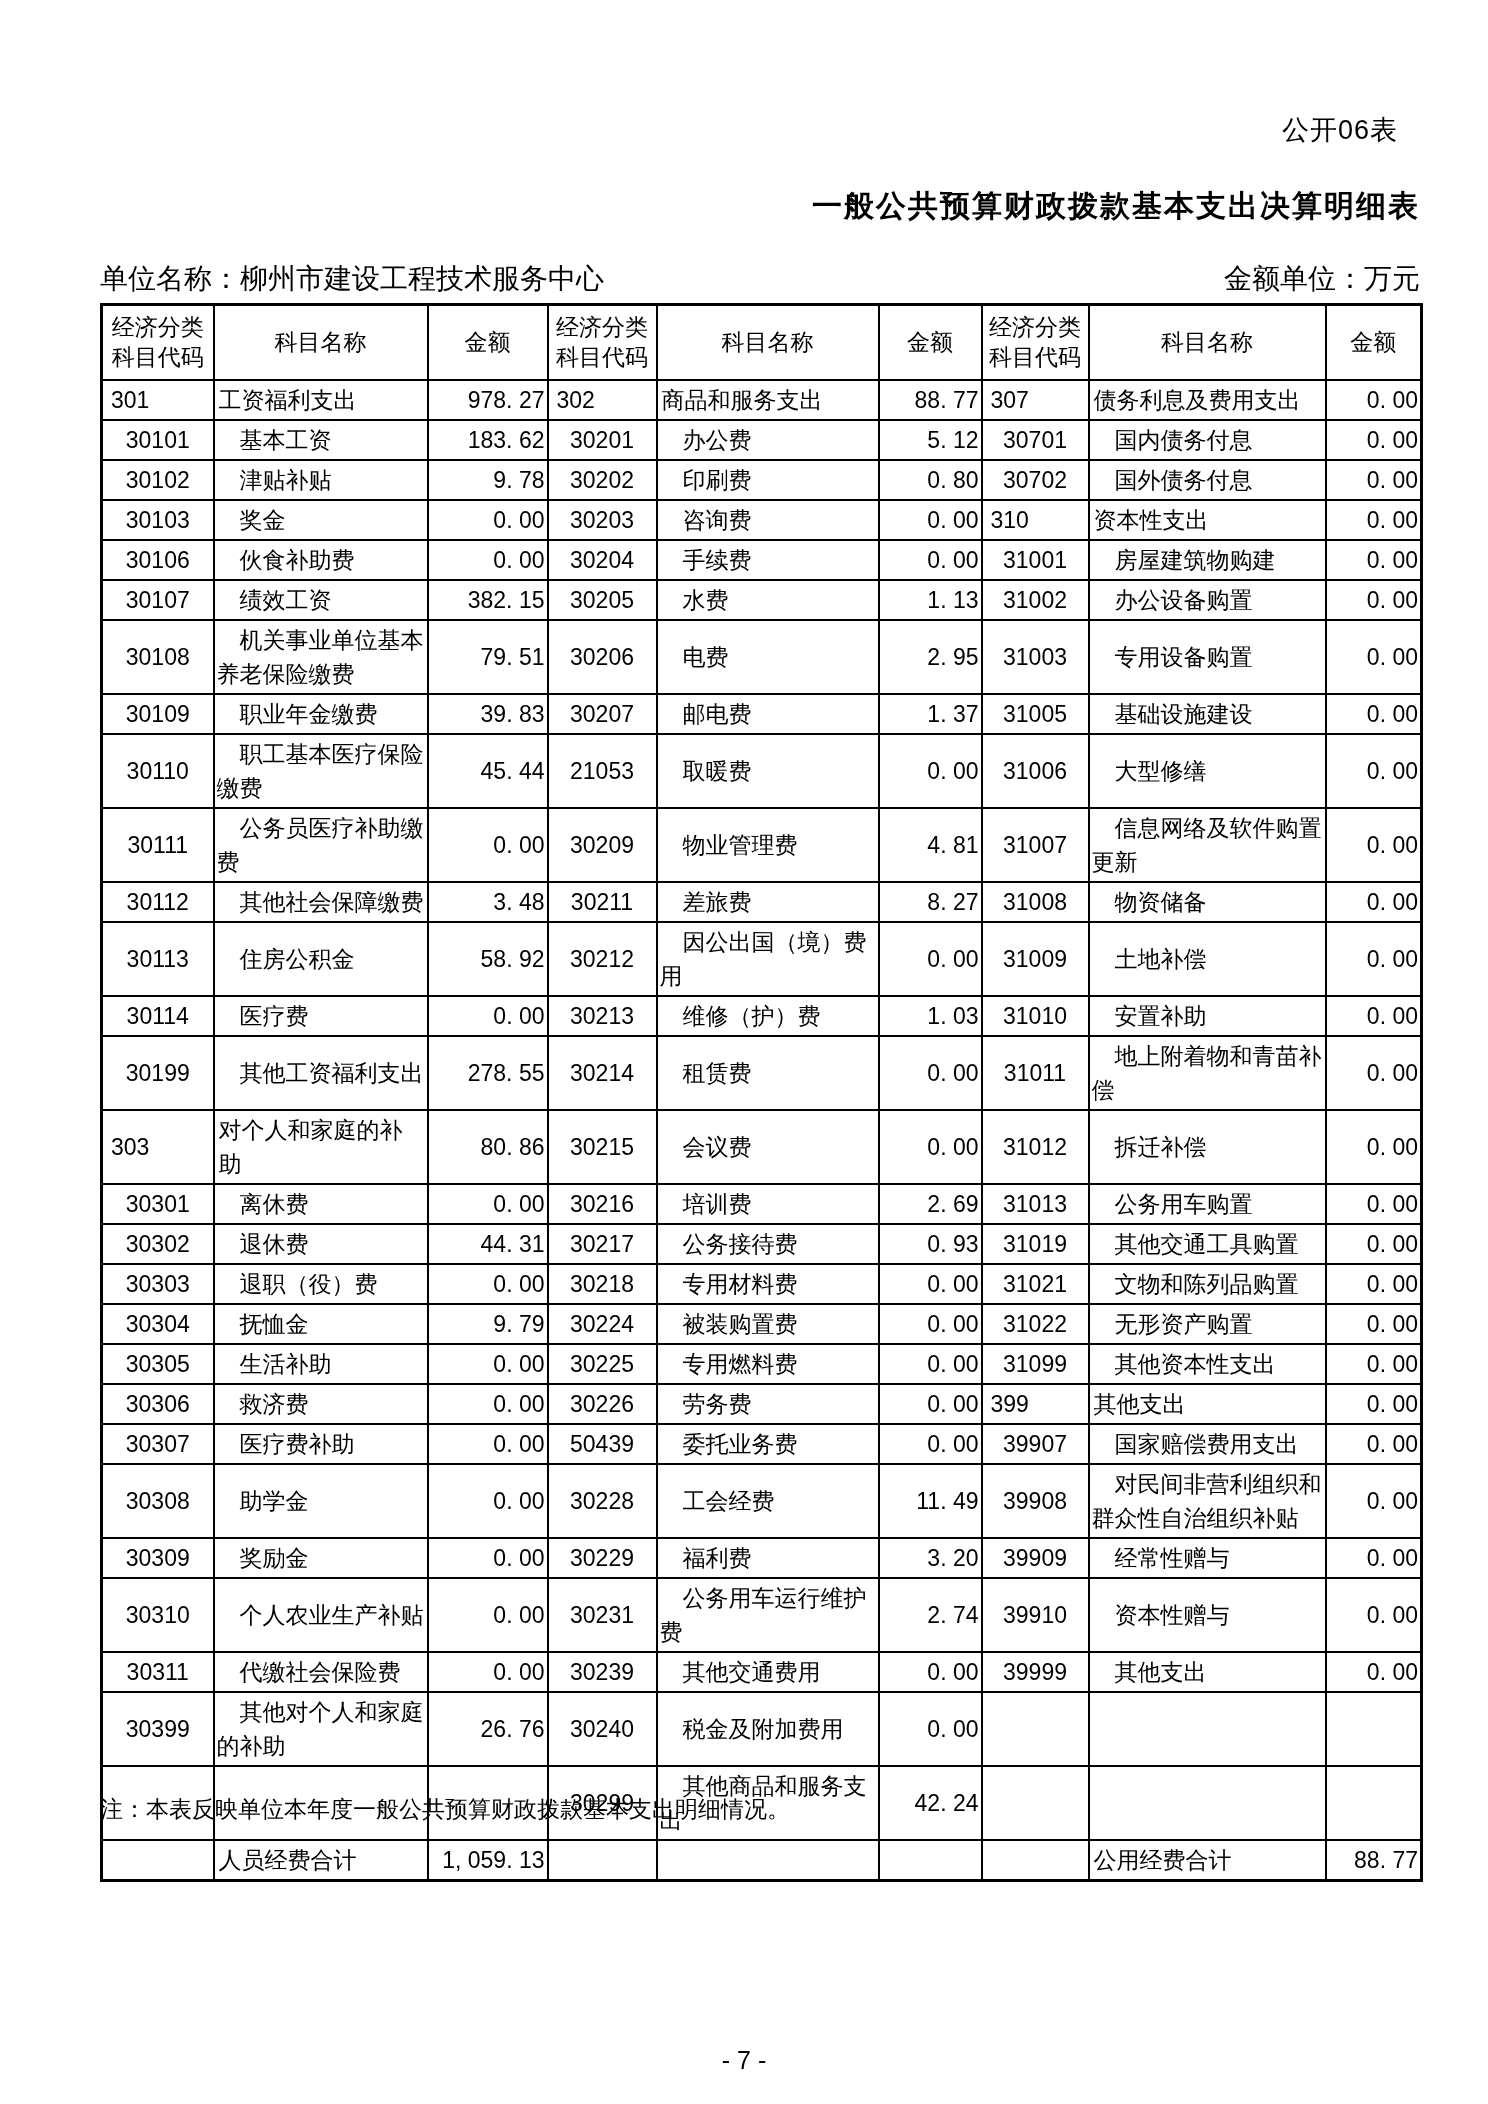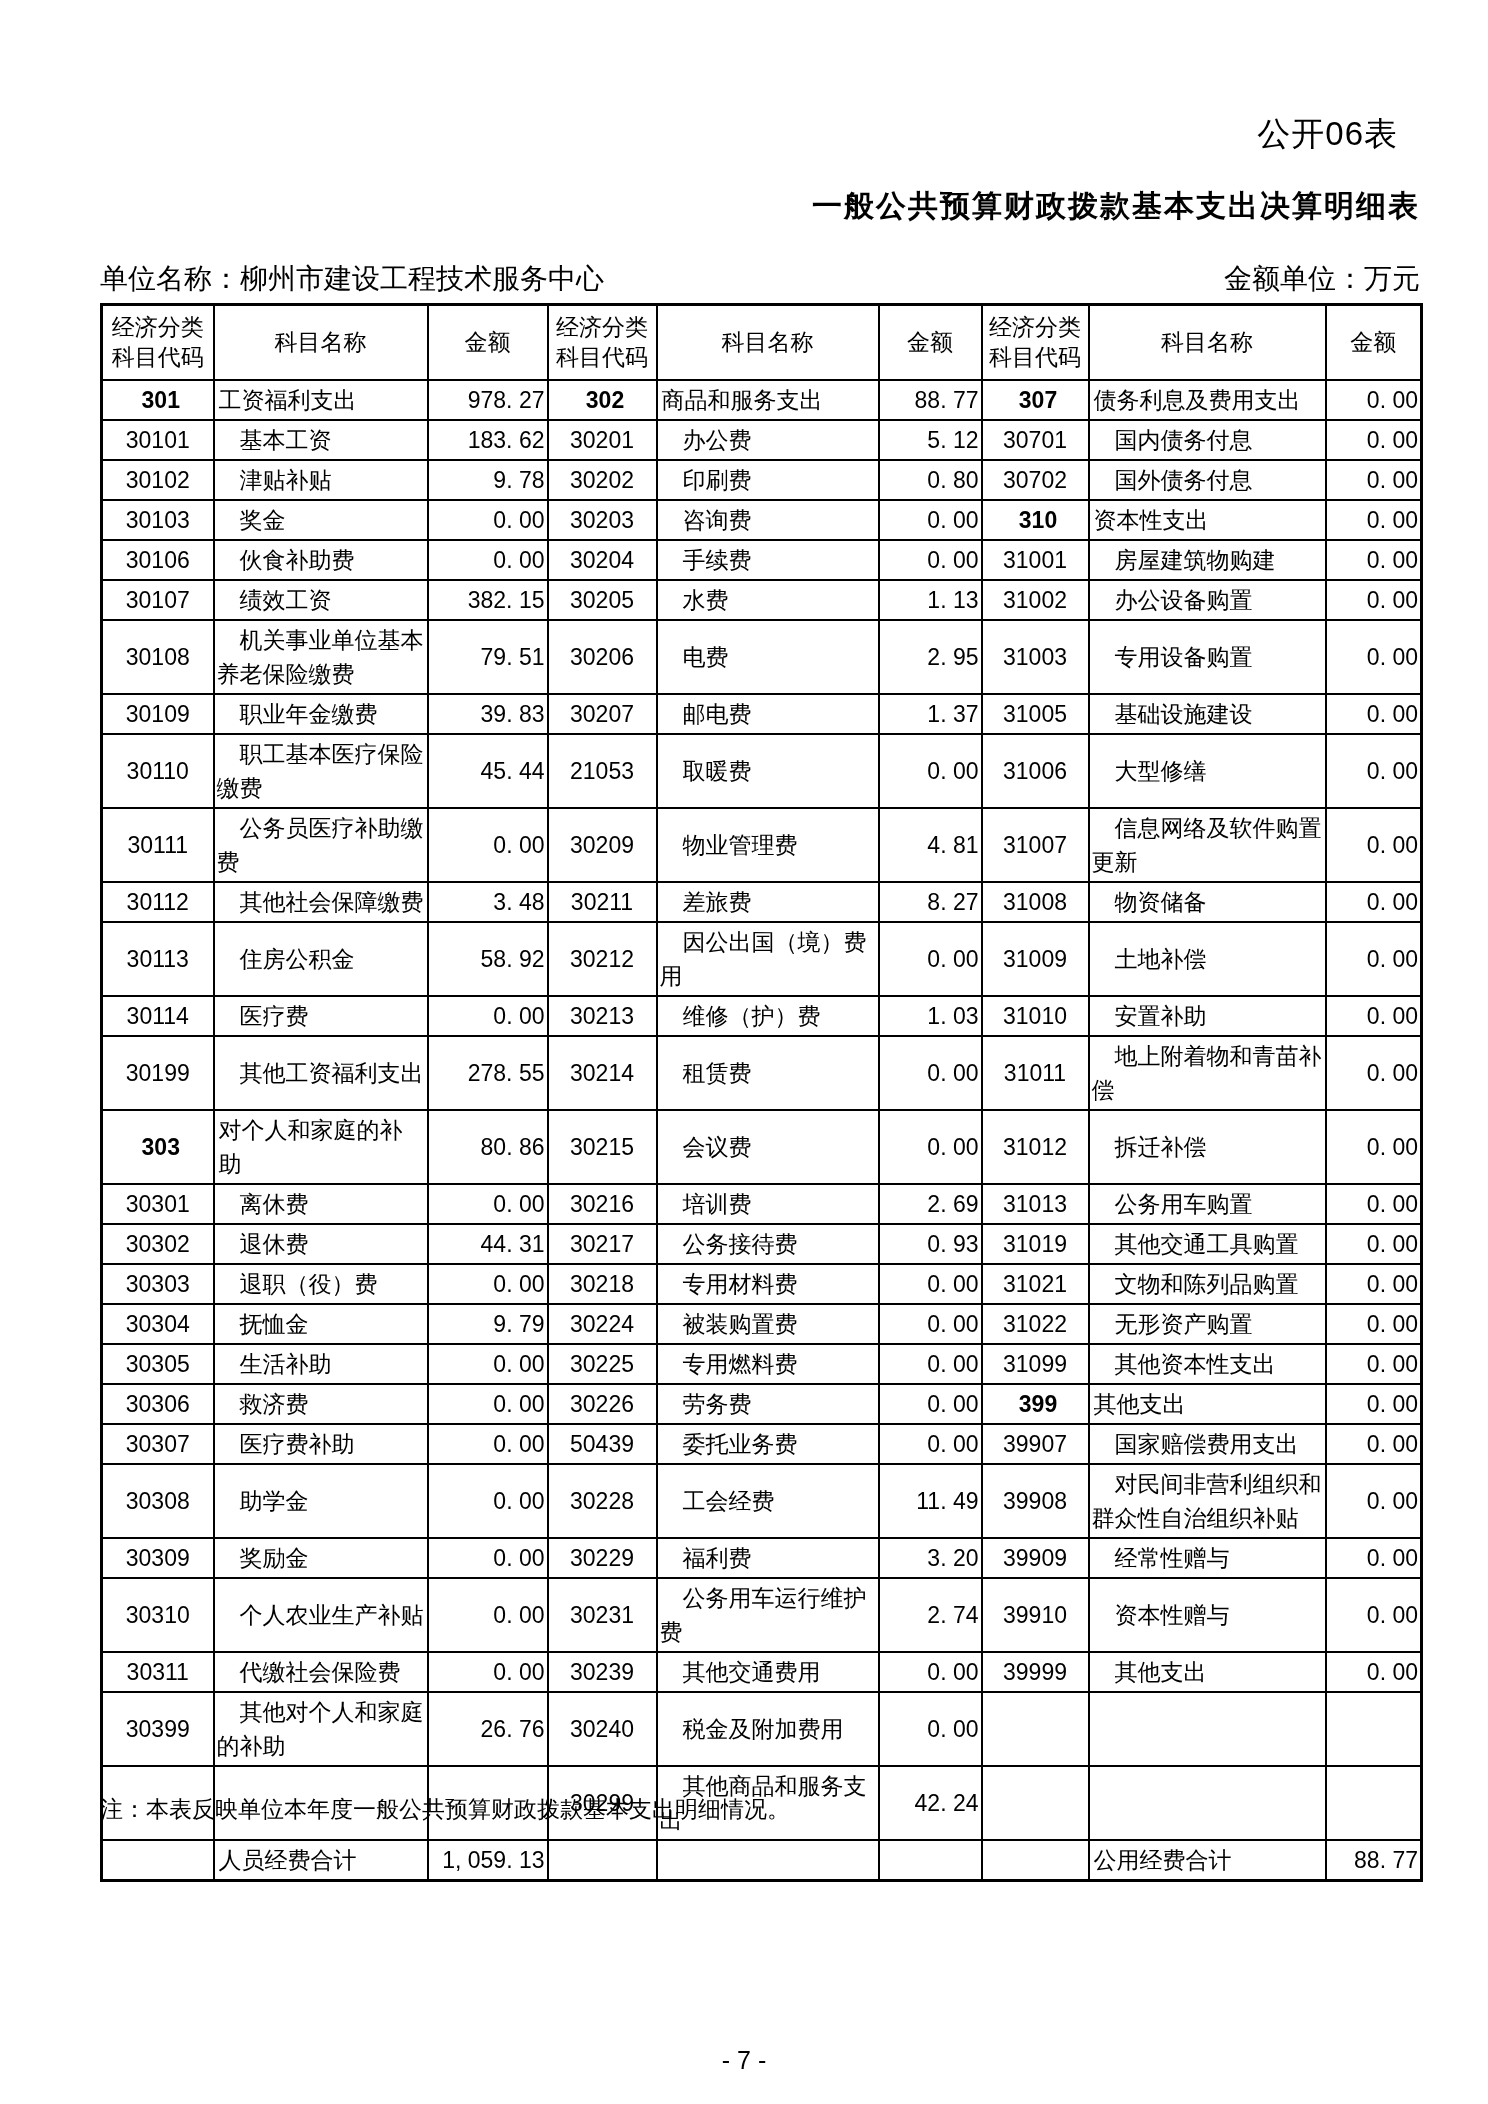--- a/index.html
+++ b/index.html
@@ -6,21 +6,21 @@
   .page {
     position:relative;
     width:1488px; height:2104px;
     background:#ffffff;
     font-family:"Liberation Sans","DejaVu Sans",sans-serif;
     color:#000;
     overflow:hidden;
   }
   .doc-label {
     position:absolute; top:112px; right:90px;
-    font-size:33px; letter-spacing:1px;
+    font-size:27px; letter-spacing:1px;
   }
   .page-title {
     position:absolute; top:186px; left:100px; width:1320px;
     text-align:right; font-size:30px; font-weight:bold; letter-spacing:2px;
   }
   .meta-row {
     position:absolute; top:260px; left:100px; width:1320px;
     display:flex; justify-content:space-between;
     font-size:28px;
   }
@@ -38,21 +38,21 @@
     overflow:hidden;
     word-break:break-all;
   }
   tr.header-row { height:75px; }
   table.budget th {
     font-weight:normal; text-align:center; line-height:30px; padding:2px 4px;
   }
   th.h-code { text-align:left; padding-left:6px; }
   table.budget tbody tr { height:38px; }
   td.code { text-align:center; }
-  td.code.parent { text-align:center; padding-left:8px;font-weight:bold; }
+  td.code.parent { text-align:left; padding-left:8px; }
   td.name { text-align:left; padding-left:2px; padding-right:2px; }
   td.name.child { text-indent:23px; }
   td.name.parent { padding-left:4px; }
   td.name.total { padding-left:4px;margin-left:27px; }
   td.amount { text-align:right; padding-right:6px; white-space:nowrap; font-size:22px; }
   .note {
     position:absolute; top:1794px; left:100px; width:1176px;
     font-size:23px;
   }
   .page-number {

